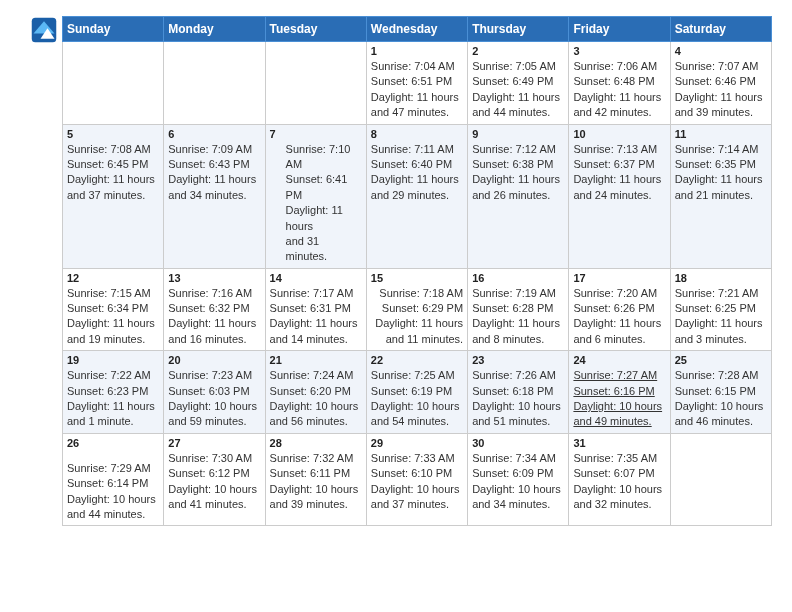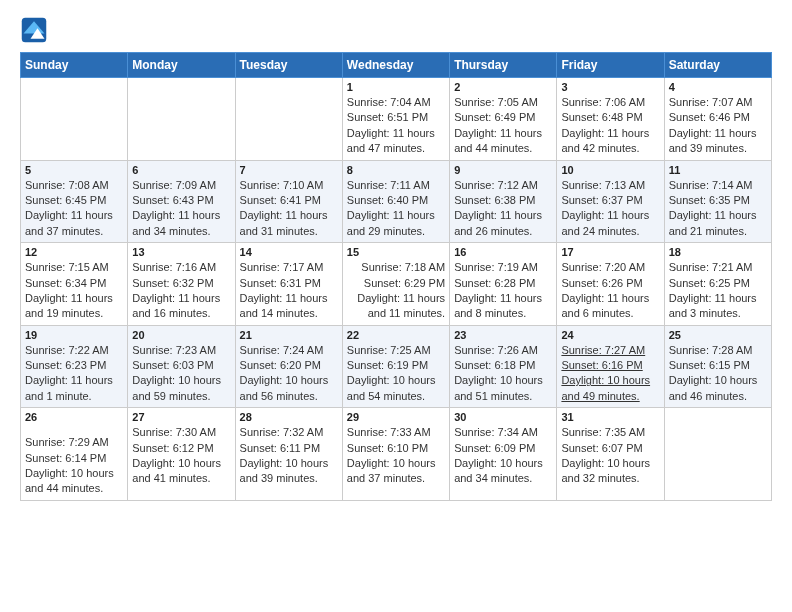--- a/index.html
+++ b/index.html
@@ -6,23 +6,22 @@
     body {
       width: 792px;
       height: 612px;
       font-family: Arial, sans-serif;
       background: #fff;
       overflow: hidden;
     }
     .page {
       width: 792px;
       height: 440px;
-      padding: 16px 20px 10px 20px;
+      padding: 16px 20px 10px 30px;
       display: flex;
-      flex-direction: column;
     }
     .header {
       display: flex;
       justify-content: space-between;
       align-items: flex-start;
       margin-bottom: 8px;
     }
     .logo {
       display: flex;
       align-items: center;
@@ -178,21 +177,21 @@
           </td>
           <td>
             <div class="day-number">6</div>
             <div class="day-info" style="white-space: pre-line;">Sunrise: 7:09 AM
 Sunset: 6:43 PM
 Daylight: 11 hours
 and 34 minutes.</div>
           </td>
           <td>
             <div class="day-number">7</div>
-            <div class="day-info" style="white-space: pre-line;">Sunrise: 7:10 AM
+            <div class="day-info" style="white-space: pre-line; margin-left: 16px;">Sunrise: 7:10 AM
 Sunset: 6:41 PM
 Daylight: 11 hours
 and 31 minutes.</div>
           </td>
           <td>
             <div class="day-number">8</div>
             <div class="day-info" style="white-space: pre-line;">Sunrise: 7:11 AM
 Sunset: 6:40 PM
 Daylight: 11 hours
 and 29 minutes.</div>

